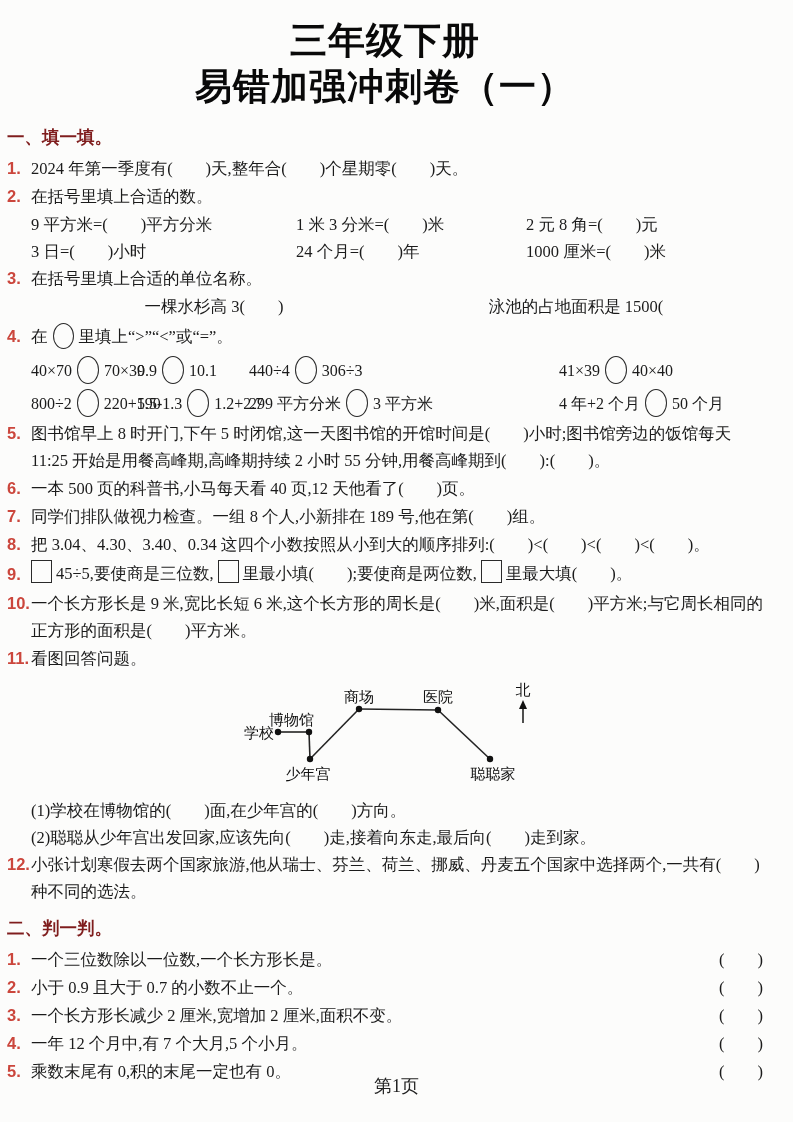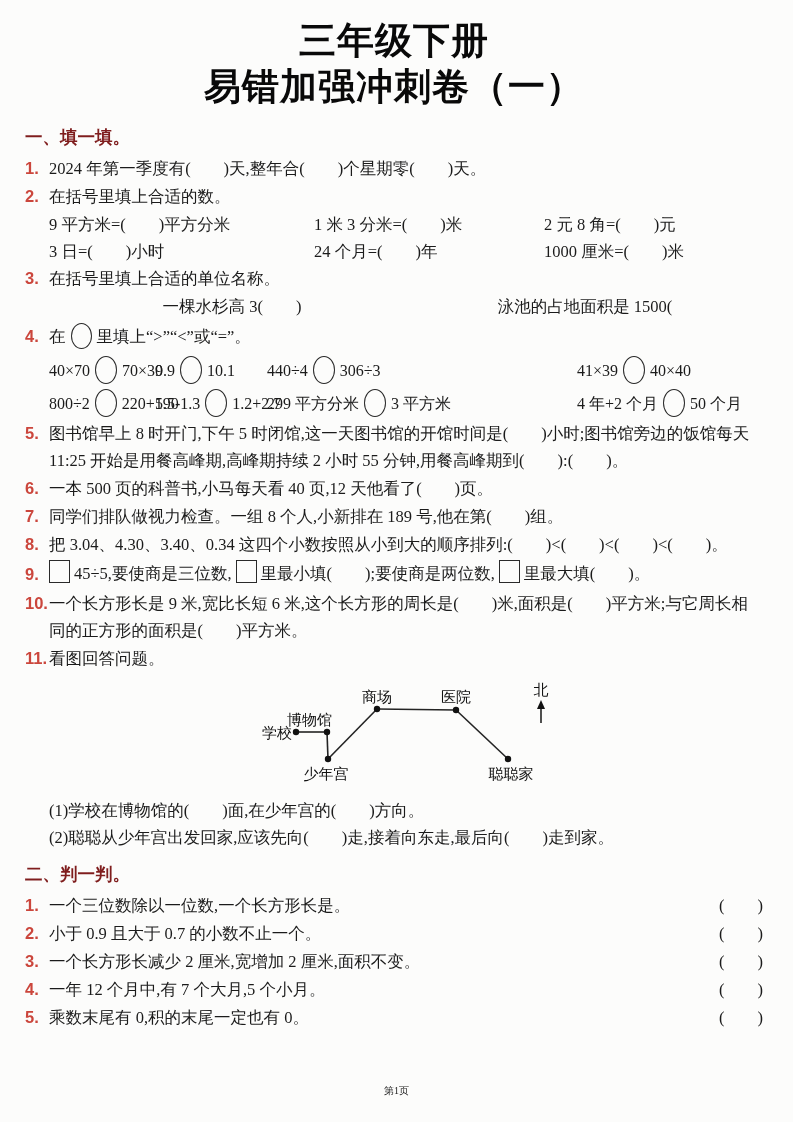--- a/index.html
+++ b/index.html
@@ -2,21 +2,21 @@
 <html><head>
 <meta charset="utf-8">
 <style>
   html,body{margin:0;padding:0;}
   body{
     width:793px;height:1122px;background:#fcfcfb;
     font-family:"Liberation Serif","DejaVu Serif",serif;
     color:#1b1b1b;font-size:16.5px;
   }
   .page{position:relative;width:793px;height:1122px;overflow:hidden;box-sizing:border-box;
-        padding:18px 30px 0 25px;}
+        padding:18px 30px 0 7px;}
   .title{
     text-align:center;font-family:"Liberation Sans","DejaVu Sans",sans-serif;
     font-weight:bold;font-size:37px;line-height:46px;color:#090909;
     margin:0 0 14px 0;letter-spacing:1px;
   }
   .section-heading{
     font-family:"Liberation Sans","DejaVu Sans",sans-serif;
     font-weight:bold;font-size:17.5px;color:#7f1d1d;
     margin:6px 0 5px 0;line-height:26px;
   }
@@ -41,21 +41,21 @@
   }
   .sq.mid{margin:0 4px;}
   .map-wrap{margin:3px 0 5px 223px;}
   .map text{font-size:15px;fill:#111;}
   .sub{line-height:27px;margin-left:24px;}
   .judge-row{display:flex;justify-content:space-between;line-height:27px;margin:0 0 1px 0;}
   .judge-left{display:flex;}
   .judge-paren{flex:0 0 auto;margin-left:8px;}
   .footer{
     position:absolute;left:0;right:0;bottom:24px;text-align:center;
-    font-size:10px;color:#222;
+    font-size:18px;color:#222;
   }
 </style>
 </head>
 <body>
 
 <div class="page">
 
   <h1 class="title">
     <div>三年级下册</div>
     <div>易错加强冲刺卷（一）</div>
@@ -171,20 +171,24 @@
         <text x="208" y="27" text-anchor="middle">医院</text>
         <text x="263" y="104" text-anchor="middle">聪聪家</text>
         <text x="293" y="20" text-anchor="middle">北</text>
       </g>
     </svg>
   </div>
 
   <div class="sub">(1)学校在博物馆的(　　)面,在少年宫的(　　)方向。</div>
   <div class="sub">(2)聪聪从少年宫出发回家,应该先向(　　)走,接着向东走,最后向(　　)走到家。</div>
 
+  <div class="q">
+    <span class="num">12.</span>
+    <span class="qt">小张计划寒假去两个国家旅游,他从瑞士、芬兰、荷兰、挪威、丹麦五个国家中选择两个,一共有(　　)种不同的选法。</span>
+  </div>
 
   <div class="section-heading" style="margin-top:10px;">二、判一判。</div>
 
   <div class="judge-row">
     <span class="judge-left">
         <span class="num">1.</span>
         <span>一个三位数除以一位数,一个长方形长是。</span>
       </span>
     <span class="judge-paren">(　　)</span>
   </div>

